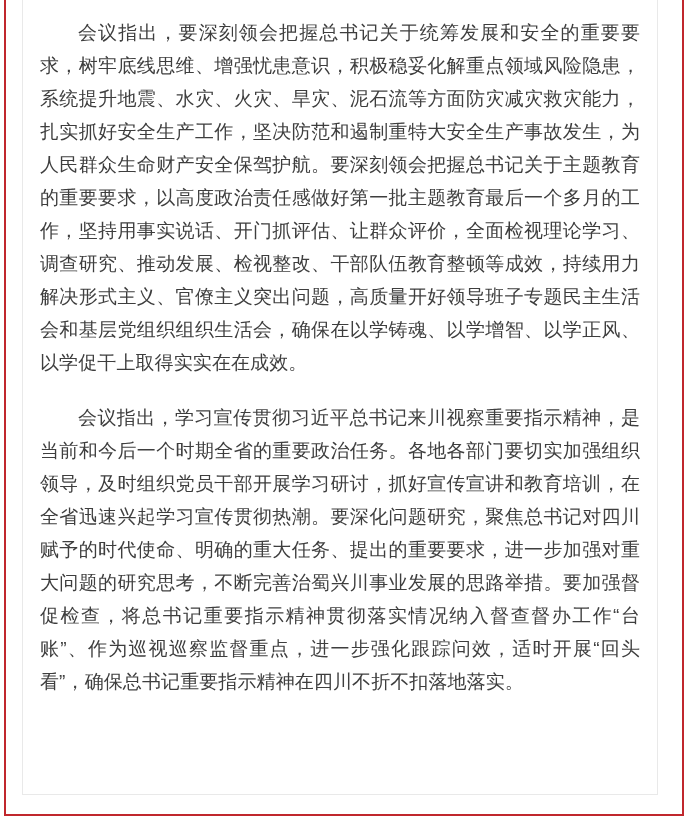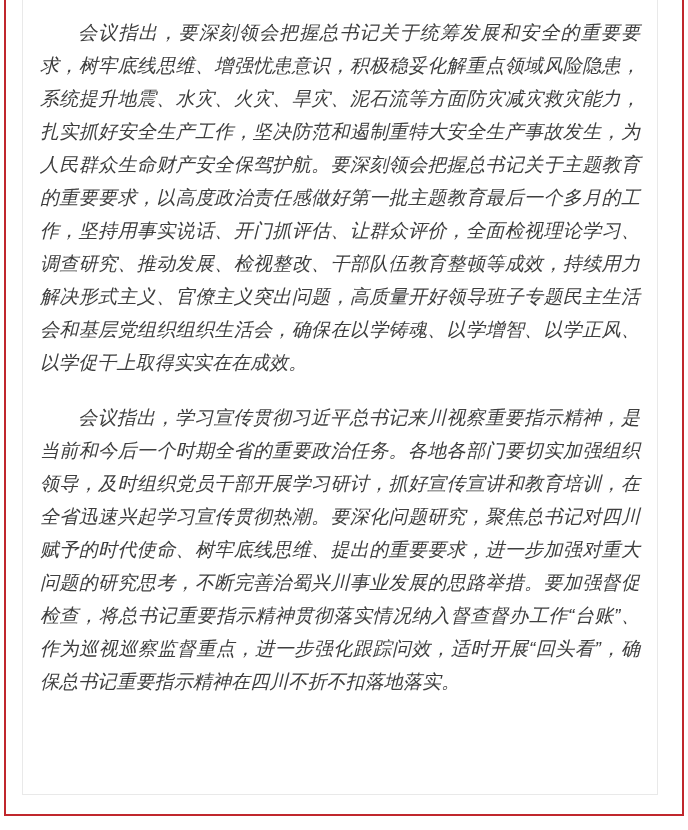--- a/index.html
+++ b/index.html
@@ -41,24 +41,23 @@
   }
   .para {
     margin: 0 0 22px 0;
     font-size: 19px;
     line-height: 33px;
     color: #3e3e3e;
     text-align: justify;
     text-indent: 2em;
     letter-spacing: 0.1px;
     font-family: "Liberation Sans", "DejaVu Sans", sans-serif;
-    font-style: italic;
   }
 </style>
 </head>
 <body>
 
 <div class="frame"></div>
 
 <div class="card">
   <p class="para">会议指出，要深刻领会把握总书记关于统筹发展和安全的重要要求，树牢底线思维、增强忧患意识，积极稳妥化解重点领域风险隐患，系统提升地震、水灾、火灾、旱灾、泥石流等方面防灾减灾救灾能力，扎实抓好安全生产工作，坚决防范和遏制重特大安全生产事故发生，为人民群众生命财产安全保驾护航。要深刻领会把握总书记关于主题教育的重要要求，以高度政治责任感做好第一批主题教育最后一个多月的工作，坚持用事实说话、开门抓评估、让群众评价，全面检视理论学习、调查研究、推动发展、检视整改、干部队伍教育整顿等成效，持续用力解决形式主义、官僚主义突出问题，高质量开好领导班子专题民主生活会和基层党组织组织生活会，确保在以学铸魂、以学增智、以学正风、以学促干上取得实实在在成效。</p>
-  <p class="para">会议指出，学习宣传贯彻习近平总书记来川视察重要指示精神，是当前和今后一个时期全省的重要政治任务。各地各部门要切实加强组织领导，及时组织党员干部开展学习研讨，抓好宣传宣讲和教育培训，在全省迅速兴起学习宣传贯彻热潮。要深化问题研究，聚焦总书记对四川赋予的时代使命、树牢底线思维、提出的重要要求，进一步加强对重大问题的研究思考，不断完善治蜀兴川事业发展的思路举措。要加强督促检查，将总书记重要指示精神贯彻落实情况纳入督查督办工作“台账”、作为巡视巡察监督重点，进一步强化跟踪问效，适时开展“回头看”，确保总书记重要指示精神在四川不折不扣落地落实。</p>
+  <p class="para">会议指出，学习宣传贯彻习近平总书记来川视察重要指示精神，是当前和今后一个时期全省的重要政治任务。各地各部门要切实加强组织领导，及时组织党员干部开展学习研讨，抓好宣传宣讲和教育培训，在全省迅速兴起学习宣传贯彻热潮。要深化问题研究，聚焦总书记对四川赋予的时代使命、明确的重大任务、提出的重要要求，进一步加强对重大问题的研究思考，不断完善治蜀兴川事业发展的思路举措。要加强督促检查，将总书记重要指示精神贯彻落实情况纳入督查督办工作“台账”、作为巡视巡察监督重点，进一步强化跟踪问效，适时开展“回头看”，确保总书记重要指示精神在四川不折不扣落地落实。</p>
 </div>
 
 </body></html>

